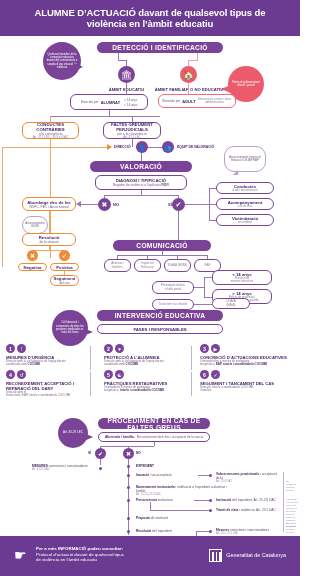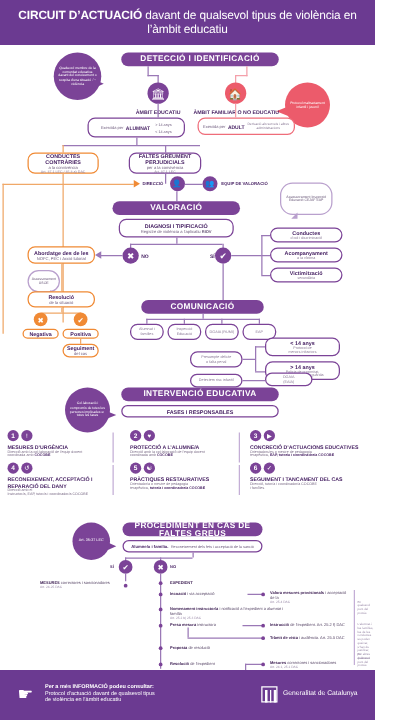--- a/index.html
+++ b/index.html
@@ -24,21 +24,21 @@
     text-align: center;
   }
   .header-title {
     color: #ffffff;
     font-size: 9.5px;
     font-weight: bold;
     line-height: 11.5px;
     letter-spacing: -0.1px;
     padding: 0 14px;
   }
-  .header-title .light { font-weight: normal; }
+  .header-title .light { font-weight: bold; }
 
   
   .footer {
     position: absolute; left: 0; bottom: 0;
     width: 300px; height: 40px;
     background: #6b3a91;
   }
   .footer-hand {
     position: absolute; left: 14px; top: 12px;
     width: 16px; height: 14px;
@@ -163,21 +163,21 @@
   .proc-t b { color: #3f2155; }
   .proc-s { font-size: 2.6px; color: #9a8aa8; line-height: 3.2px; }
 </style>
 </head>
 <body>
 
 <div id="page">
 
   <div class="header">
     <div class="header-title">
-      <span>CIRCUIT D’ACTUACIÓ</span><span class="light"> davant de qualsevol tipus de violència en l’àmbit educatiu</span>
+      <span>ALUMNE D’ACTUACIÓ</span><span class="light"> davant de qualsevol tipus de violència en l’àmbit educatiu</span>
     </div>
   </div>
 
   <div class="canvas">
 
     <div class="n banner" style="left:97px; top:6px; width:126px;">
       <span>DETECCIÓ I IDENTIFICACIÓ</span>
     </div>
 
     <div class="n bubble" style="left:43px; top:6px; width:38px; height:38px;">

